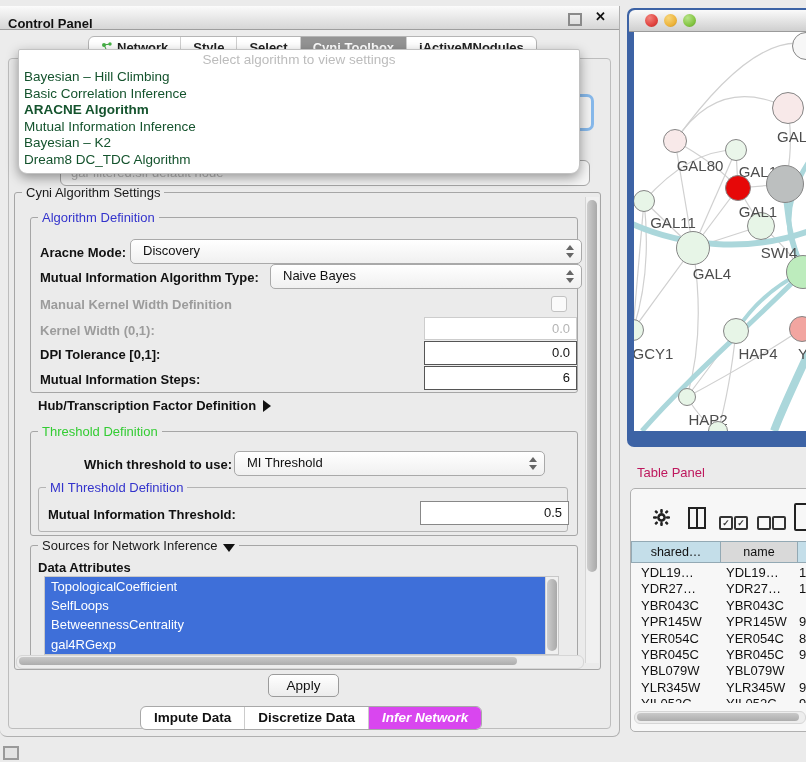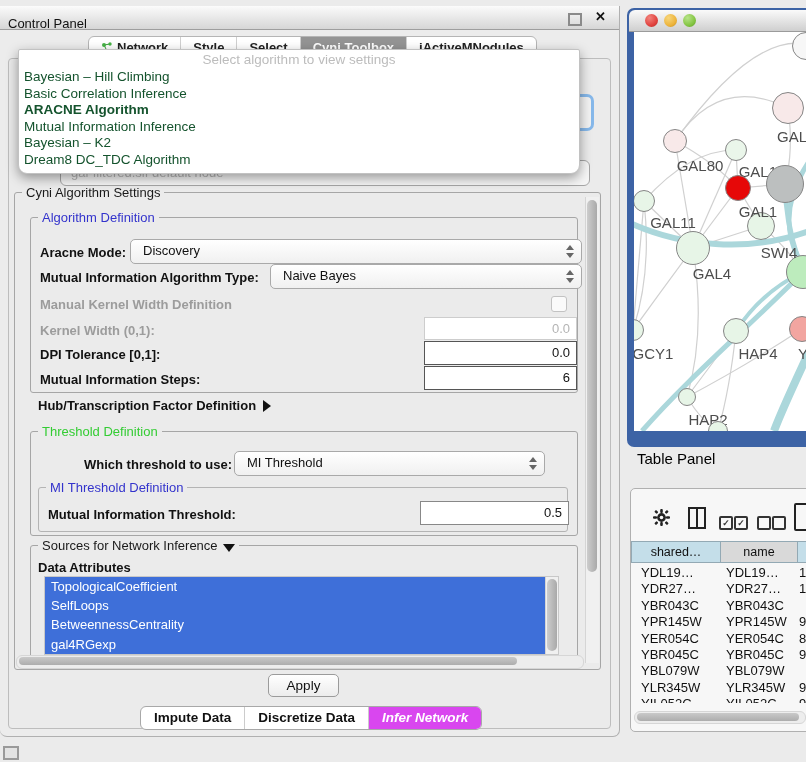--- a/index.html
+++ b/index.html
@@ -5,21 +5,21 @@
   html,body{margin:0;padding:0;}
   body{width:806px;height:762px;position:relative;overflow:hidden;background:#ebebeb;
        font-family:"Liberation Sans",sans-serif;-webkit-font-smoothing:antialiased;}
   .abs{position:absolute;}
 
   
   .cp-window{left:0;top:6px;width:619px;height:729px;background:#ececec;
              border:1px solid #b0b0b0;border-left:none;border-radius:0 0 7px 7px;}
   .cp-titlebar{left:0;top:6px;width:619px;height:23px;
                background:linear-gradient(#fbfbfb,#d6d6d6);border-bottom:1px solid #9e9e9e;}
-  .cp-title{left:8px;top:10px;font-size:13px;color:#111;}
+  .cp-title{left:8px;top:10px;font-size:13px;color:#111;font-weight:bold;}
   .float-box{right:224px;top:13px;width:10px;height:9px;border:2px solid #8a8a8a;background:transparent;}
   .close-x{right:200px;top:9px;font-size:13px;font-weight:bold;color:#111;}
 
   
   .tab-bar{left:88px;top:36px;height:23px;display:flex;background:#fff;
            border:1px solid #b5b5b5;border-radius:6px;overflow:hidden;font-size:13px;font-weight:600;color:#222;}
   .tab{padding:3px 12px 0 12px;border-left:1px solid #d0d0d0;white-space:nowrap;display:flex;align-items:flex-start;gap:4px;}
   .tab:first-child{border-left:none;}
   .tab.selected{background:#949494;color:#fff;}
 
@@ -92,21 +92,21 @@
   
   .net-window{left:627px;top:8px;width:179px;height:439px;background:#3d63a5;border-radius:7px 0 0 7px;text-align:right;}
   .net-titlebar{left:2px;top:2px;width:177px;height:21px;background:linear-gradient(#fafafa,#cfcfcf);
                 border-bottom:1px solid #9b9b9b;border-radius:6px 0 0 0;}
   .light{position:absolute;top:4px;width:13px;height:13px;border-radius:50%;}
   .net-canvas{left:7px;top:24px;width:172px;height:399px;background:#fff;overflow:hidden;}
   .net-node{position:absolute;border:1px solid #858585;border-radius:50%;box-sizing:border-box;}
   .net-label{position:absolute;transform:translateX(-50%);font-size:15px;color:#4d4d4d;white-space:nowrap;}
 
   
-  .tp-title{left:637px;top:450px;font-size:15px;color:#000000;}
+  .tp-title{left:637px;top:465px;font-size:13px;color:#be185d;}
   .tp-window{left:630px;top:488px;width:176px;height:242px;background:#f7f7f7;border:1px solid #b0b0b0;
              border-radius:5px 0 0 5px;overflow:hidden;}
   .tbox{position:absolute;border:2px solid #222;}
   .chk{position:absolute;width:10px;height:10px;border:2px solid #333;border-radius:2px;font-size:9px;line-height:10px;
        text-align:center;color:#333;font-weight:bold;}
   .th-row{position:absolute;left:0;top:52px;width:100%;height:22px;display:flex;font-size:12.5px;color:#111;}
   .th-cell{box-sizing:border-box;border:1px solid #93a9b4;border-right:none;text-align:center;line-height:20px;overflow:hidden;}
   .tr-area{position:absolute;left:0;top:76px;width:100%;height:138px;overflow:hidden;font-size:13px;color:#111;}
   .t-row{display:flex;height:16.4px;line-height:16.4px;}
   .td1{width:87px;padding-left:10px;box-sizing:border-box;overflow:hidden;white-space:nowrap;}

